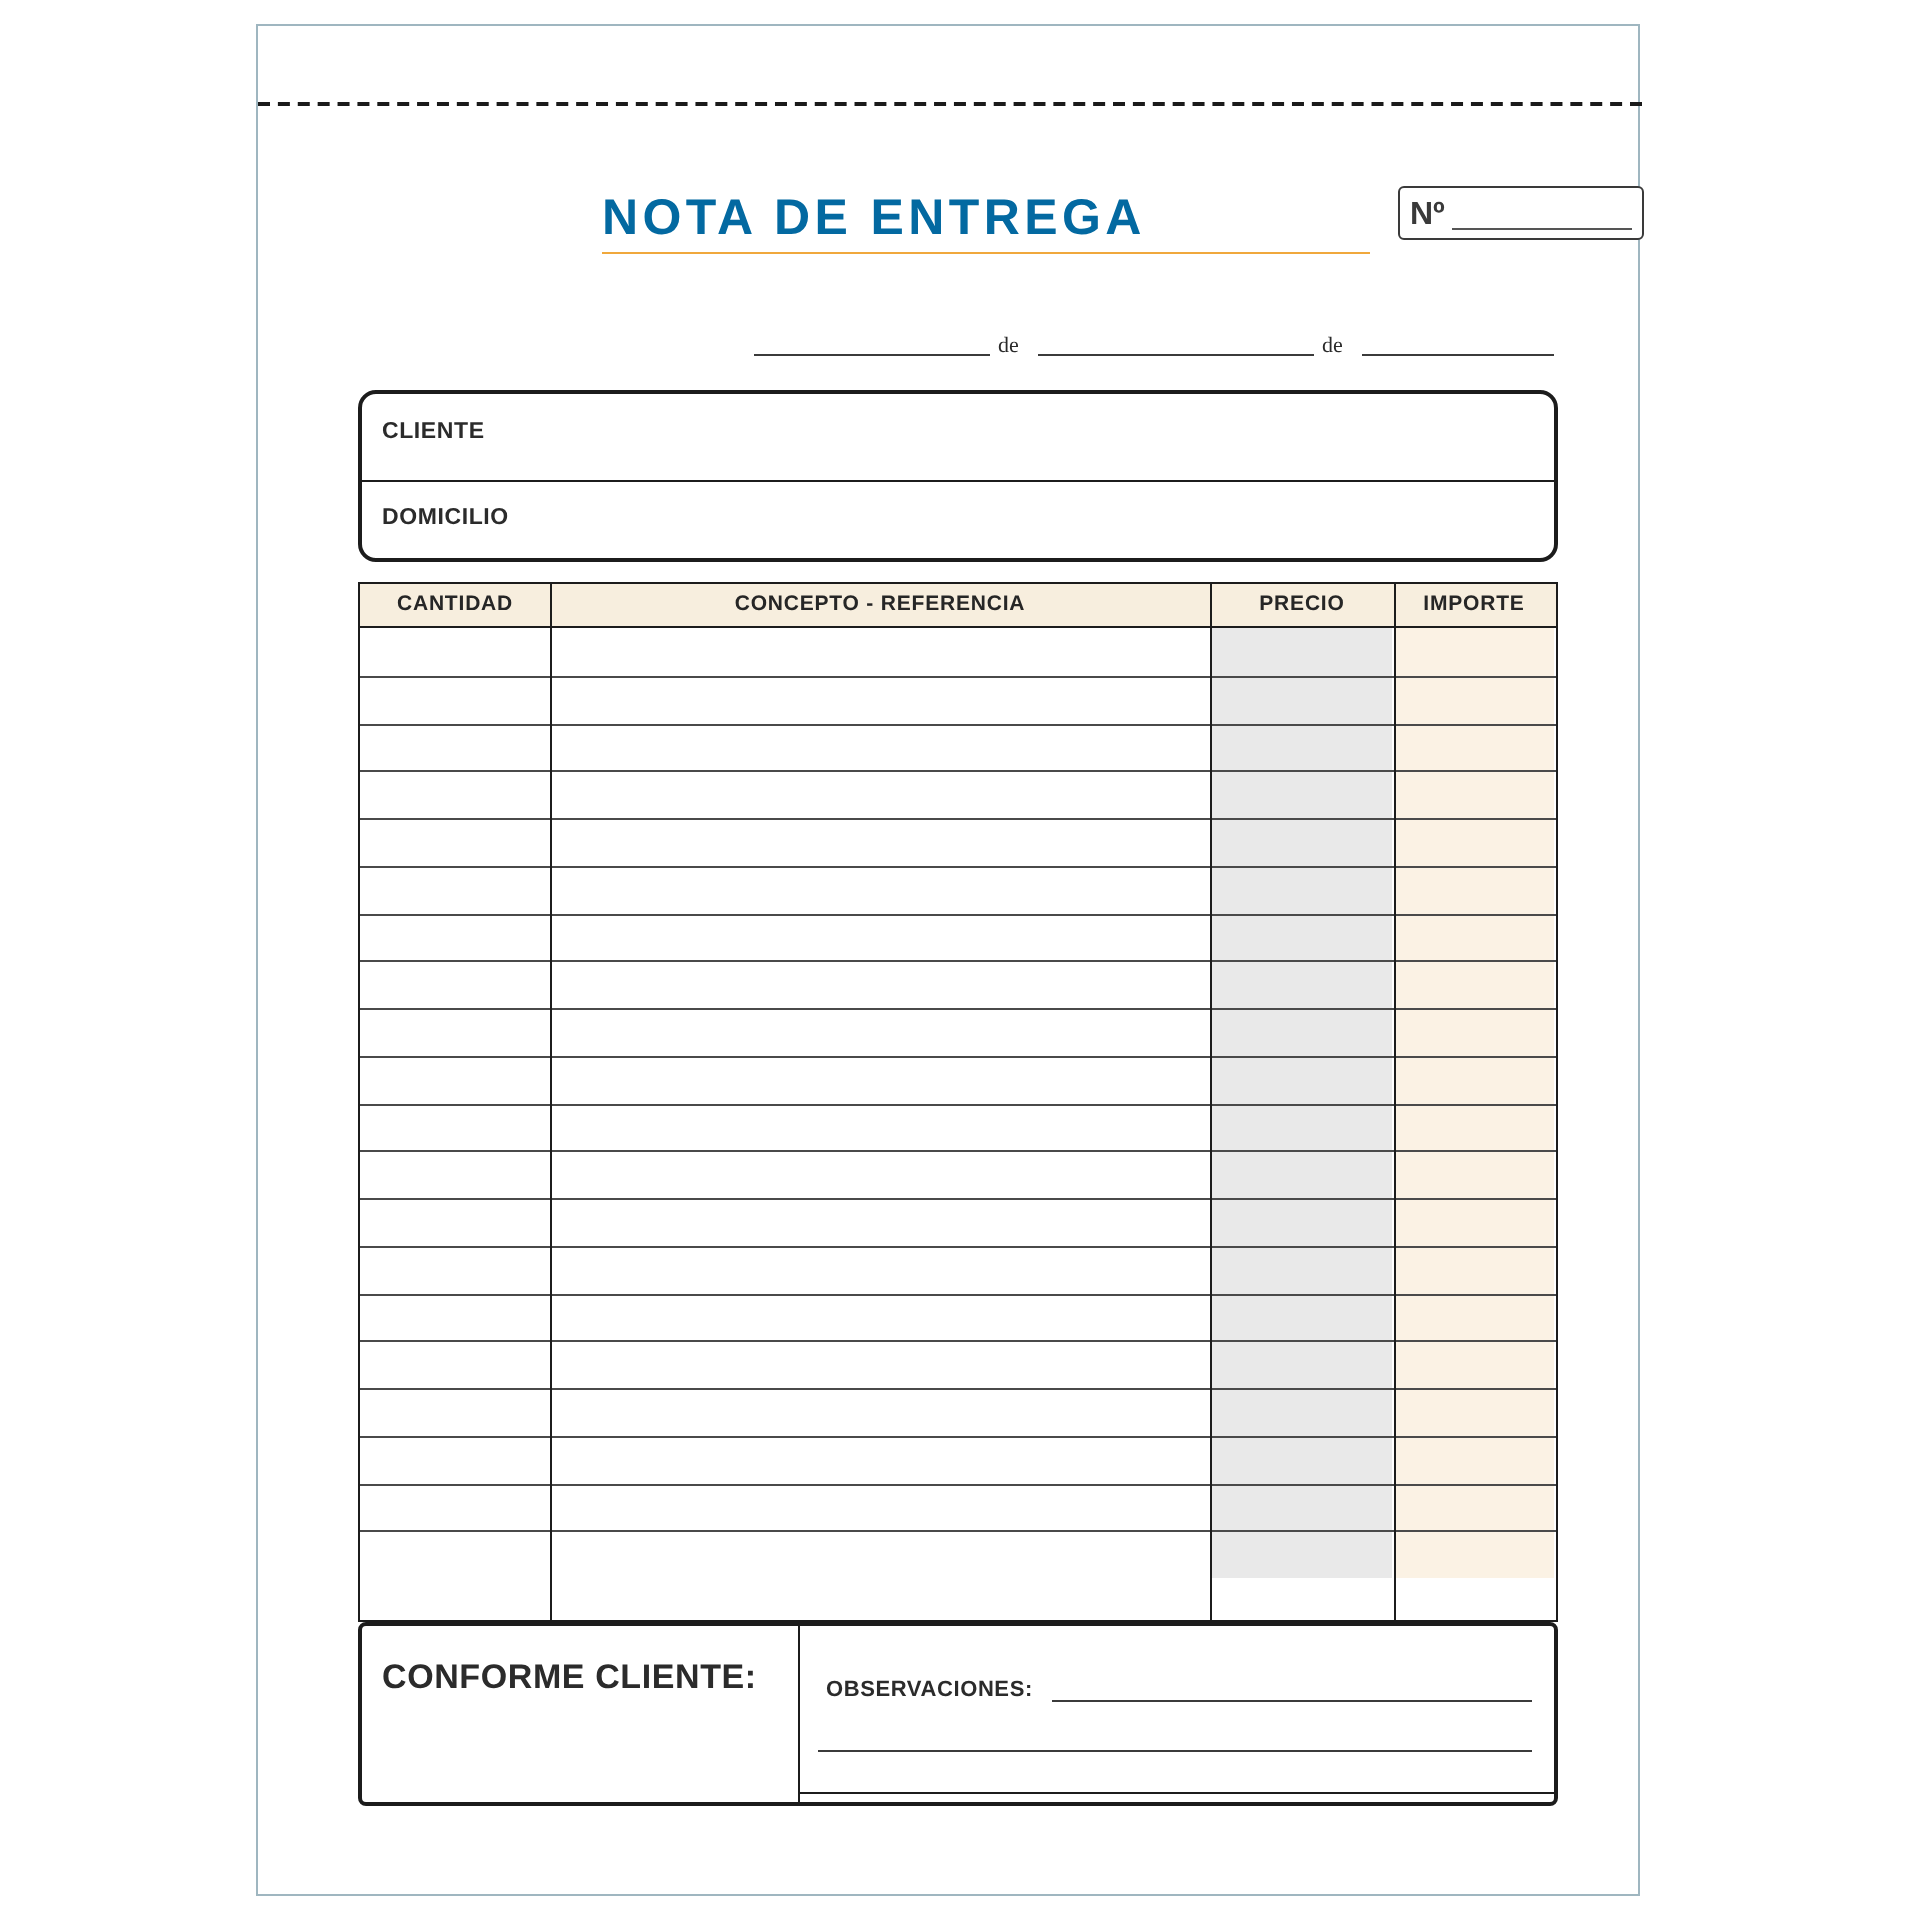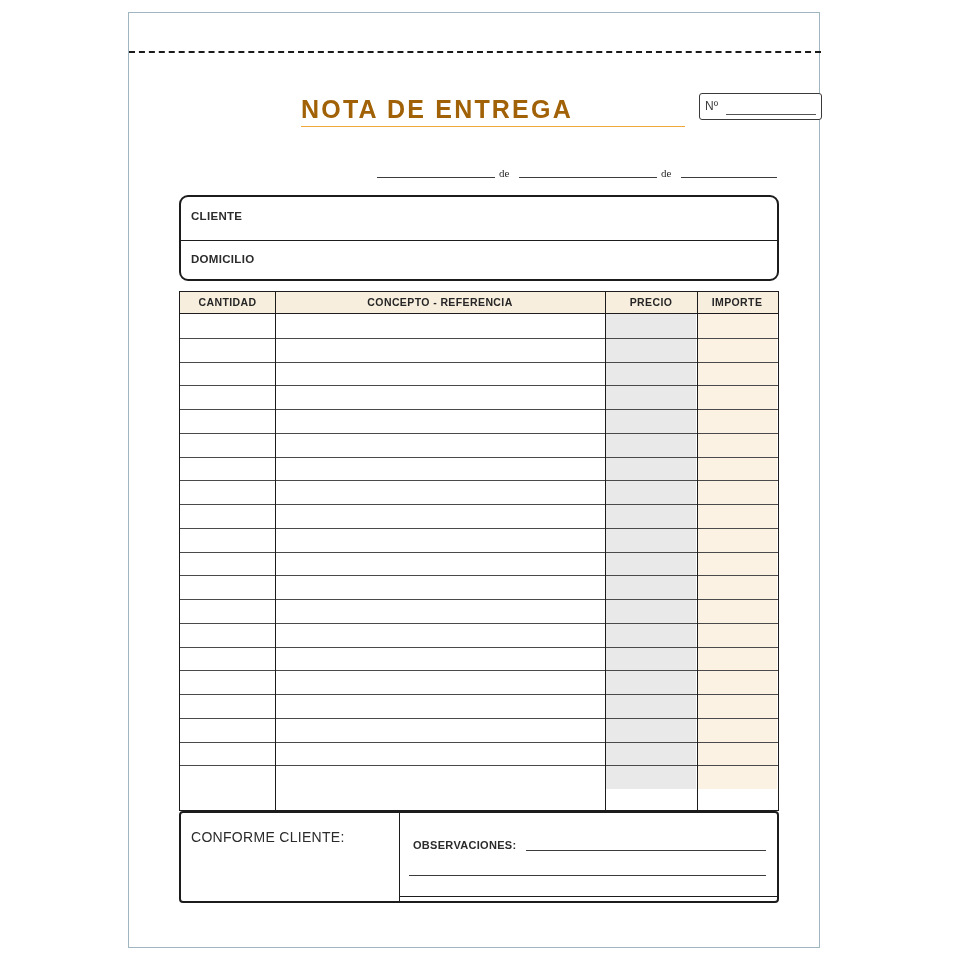--- a/index.html
+++ b/index.html
@@ -50,21 +50,21 @@
     width: 600px;
     height: 34px;
   }
   #doc-title {
     position: absolute;
     left: 122px;
     top: 0px;
     font-size: 25px;
     font-weight: bold;
     letter-spacing: 2.2px;
-    color: #a16207;
+    color: #0369a1;
     white-space: nowrap;
   }
   #title-underline {
     position: absolute;
     left: 122px;
     top: 31px;
     width: 384px;
     height: 0;
     border-top: 1.6px solid #f0a83c;
   }
@@ -76,22 +76,22 @@
     height: 27px;
     border: 1.6px solid #3a3a3a;
     border-radius: 3px;
     box-sizing: border-box;
     background: #ffffff;
   }
   #num-label {
     position: absolute;
     left: 5px;
     top: 5px;
-    font-size: 12px;
-    font-weight: normal;
+    font-size: 16px;
+    font-weight: bold;
     color: #3a3a3a;
   }
   #num-line {
     position: absolute;
     left: 26px;
     top: 20px;
     width: 90px;
     height: 0;
     border-top: 1px solid #555;
   }
@@ -255,22 +255,22 @@
     left: 218px;
     top: 0;
     height: 88px;
     width: 0;
     border-left: 1.6px solid #1c1c1c;
   }
   #conforme-label {
     position: absolute;
     left: 10px;
     top: 16px;
-    font-size: 14px;
-    font-weight: normal;
+    font-size: 17px;
+    font-weight: bold;
     color: #2b2b2b;
     letter-spacing: 0.3px;
   }
   #observ-label {
     position: absolute;
     left: 232px;
     top: 26px;
     font-size: 11px;
     font-weight: bold;
     color: #2b2b2b;

